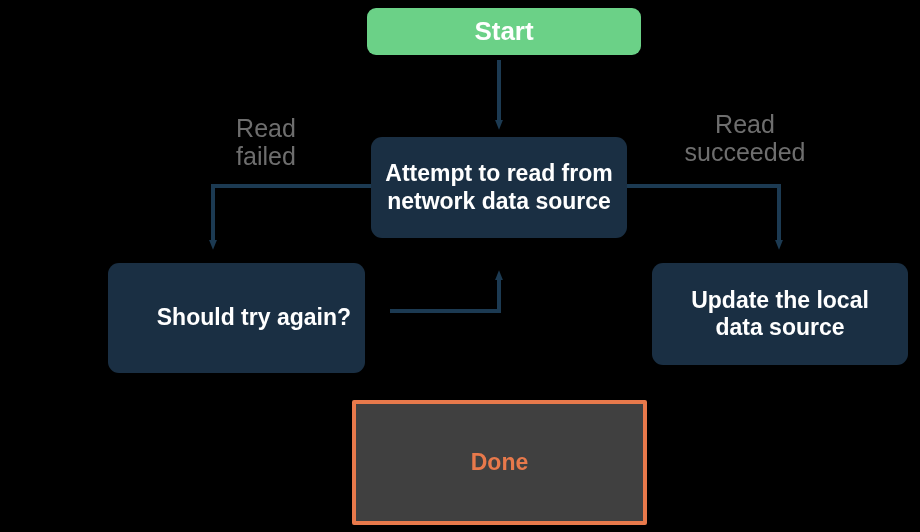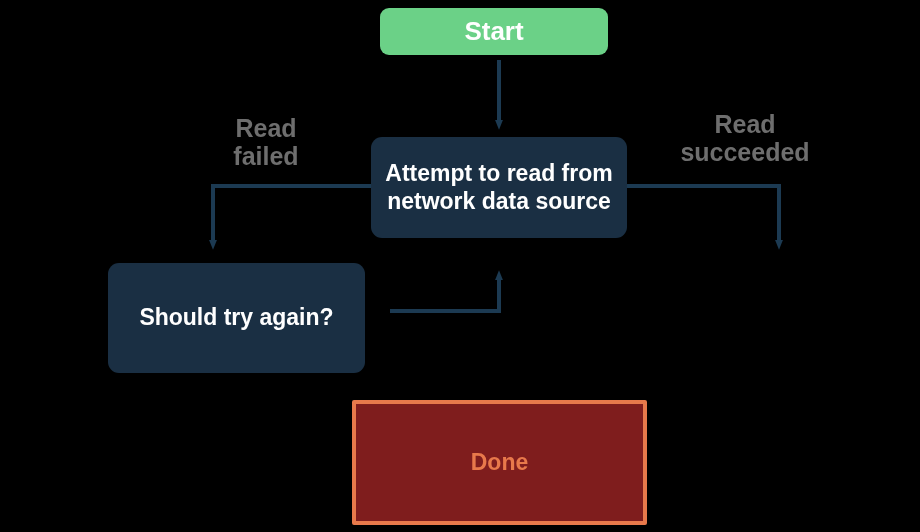--- a/index.html
+++ b/index.html
@@ -36,34 +36,35 @@
     font-size: 26px;
     font-weight: bold;
   }
   .node-process {
     background: #1A2F43;
     color: #ffffff;
     border-radius: 11px;
     font-size: 23px;
     font-weight: bold;
     padding: 16px 14px;
+    justify-content: flex-end;
   }
   .node-terminal {
-    background: #7f1d1d;
+    background: #404040;
     color: #E8794B;
     border: 4px solid #E8794B;
     border-radius: 2px;
     font-size: 23px;
     font-weight: bold;
   }
   .edge-label {
     position: absolute;
     color: #6E6E6E;
     font-size: 25px;
-    font-weight: bold;
+    font-weight: normal;
     text-align: center;
     line-height: 1.12;
     white-space: pre-line;
   }
   svg.edges {
     position: absolute;
     left: 0;
     top: 0;
     width: 920px;
     height: 532px;
@@ -85,32 +86,35 @@
 
     <path d="M 499 60 L 499 125" fill="none" stroke="#1C3A52" stroke-width="4" marker-end="url(#arrow)"></path>
 
     <path d="M 371 186 L 213 186 L 213 245" fill="none" stroke="#1C3A52" stroke-width="4" marker-end="url(#arrow)"></path>
 
     <path d="M 627 186 L 779 186 L 779 245" fill="none" stroke="#1C3A52" stroke-width="4" marker-end="url(#arrow)"></path>
 
     <path d="M 390 311 L 499 311 L 499 275" fill="none" stroke="#1C3A52" stroke-width="4" marker-end="url(#arrow)"></path>
   </svg>
 
-  <div class="node node-start" style="left:380px; top:8px; width:228px; height:47px;">
+  <div class="node node-start" style="left:367px; top:8px; width:274px; height:47px;">
     <span>Start</span>
   </div>
 
   <div class="node node-process" style="left:371px; top:137px; width:256px; height:101px;">
     <span>Attempt to read from network data source</span>
   </div>
 
   <div class="node node-process" style="left:108px; top:263px; width:257px; height:110px;">
     <span>Should try again?</span>
   </div>
 
+  <div class="node node-process" style="left:652px; top:263px; width:256px; height:102px;">
+    <span>Update the local data source</span>
+  </div>
 
   <div class="node node-terminal" style="left:352px; top:400px; width:295px; height:125px;">
     <span>Done</span>
   </div>
 
   <div class="edge-label" style="left:196px; top:114px; width:140px;">Read
 failed</div>
 
   <div class="edge-label" style="left:660px; top:110px; width:170px;">Read
 succeeded</div>

